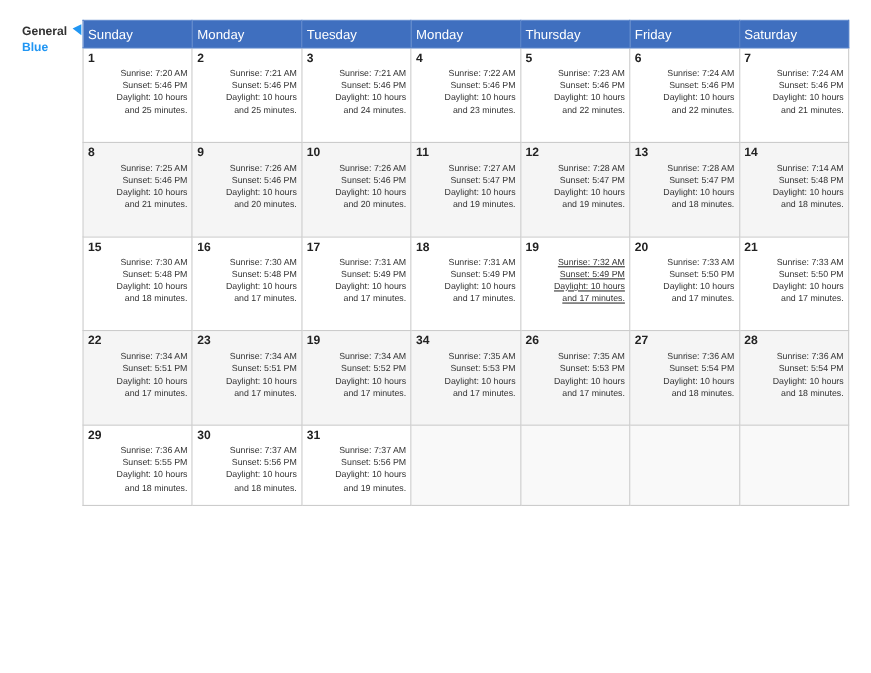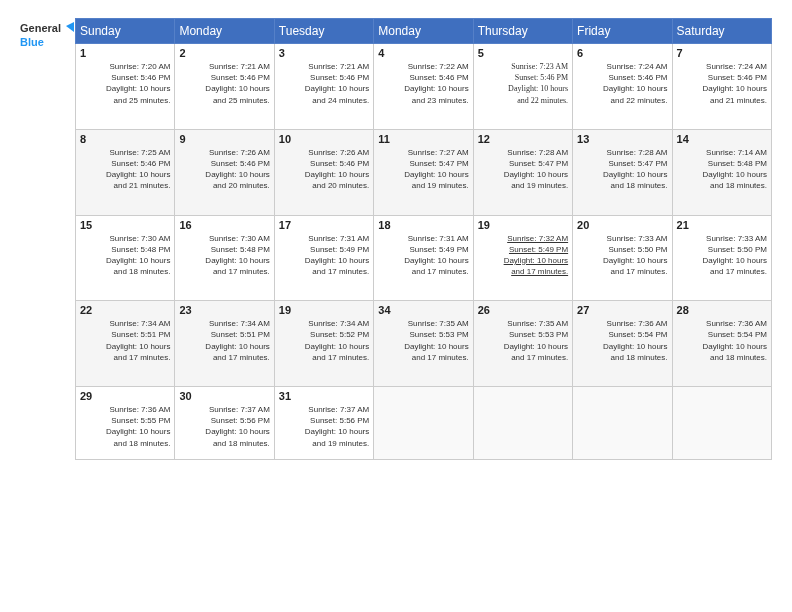--- a/index.html
+++ b/index.html
@@ -143,21 +143,21 @@
           </td>
           <td>
             <span class="day-num">4</span>
             <div class="day-info" style="white-space: pre-line;">Sunrise: 7:22 AM
 Sunset: 5:46 PM
 Daylight: 10 hours
 and 23 minutes.</div>
           </td>
           <td>
             <span class="day-num">5</span>
-            <div class="day-info" style="white-space: pre-line; font-family: Liberation Serif, serif;">Sunrise: 7:23 AM
+            <div class="day-info" style="white-space: pre-line;">Sunrise: 7:23 AM
 Sunset: 5:46 PM
 Daylight: 10 hours
 and 22 minutes.</div>
           </td>
           <td>
             <span class="day-num">6</span>
             <div class="day-info" style="white-space: pre-line;">Sunrise: 7:24 AM
 Sunset: 5:46 PM
 Daylight: 10 hours
 and 22 minutes.</div>

